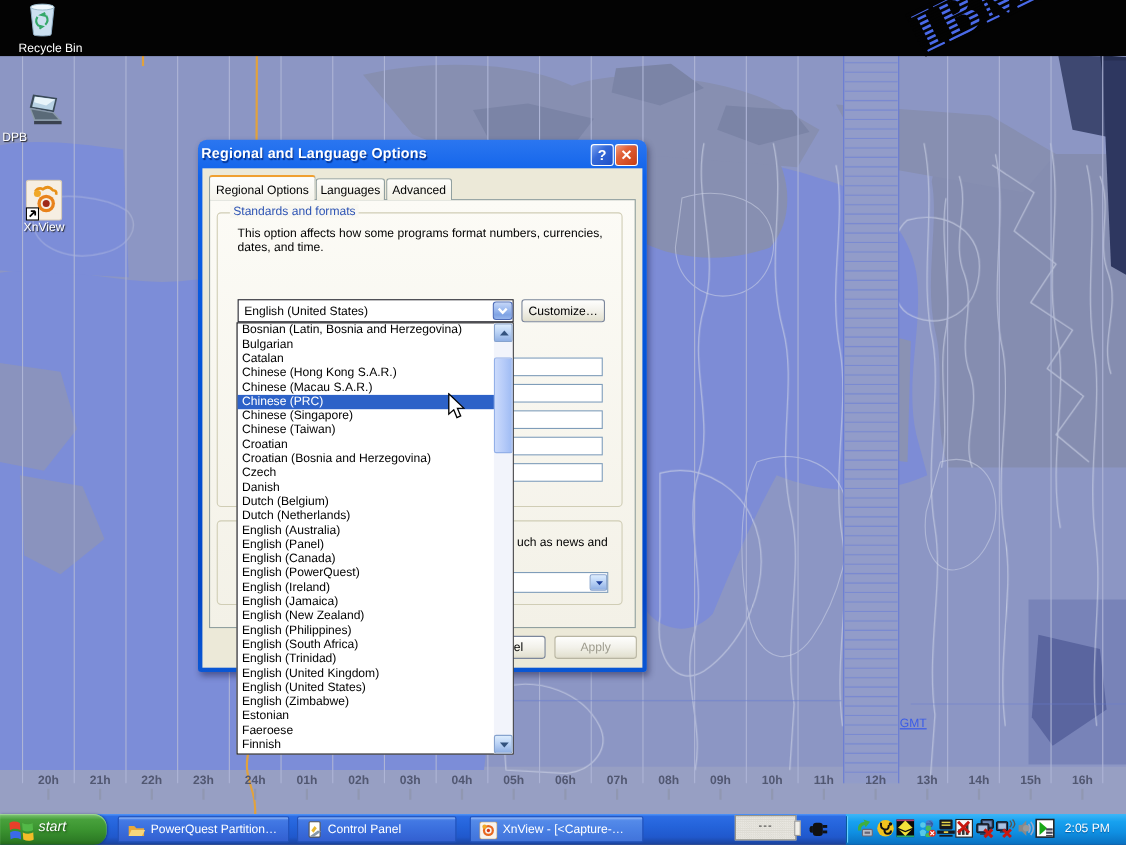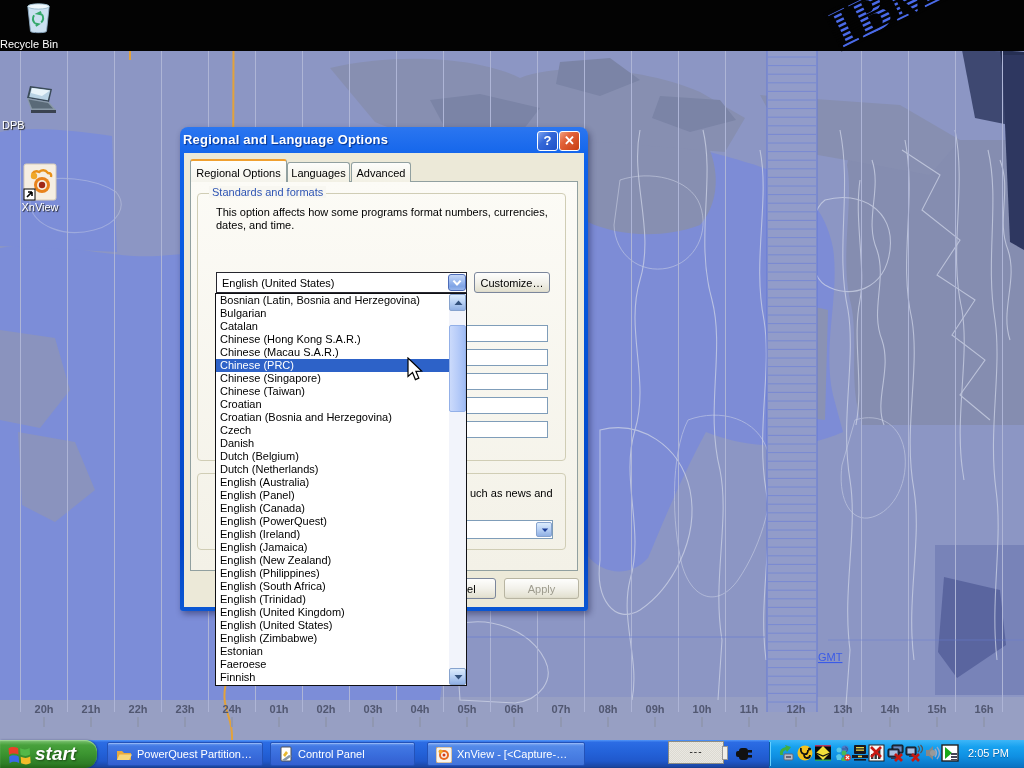--- a/index.html
+++ b/index.html
@@ -37,21 +37,21 @@
 
 #ddl{left:215px;top:293px;width:252px;height:393px;background:#fff;border:1px solid #101014;box-sizing:border-box;z-index:20}
 .li{position:absolute;left:0px;width:233px;height:13px;font-size:11px;line-height:13px;color:#000;padding-left:4px;white-space:nowrap}
 .lisel{background:#2D62C8;color:#fff}
 
 #tb{left:0;top:740px;width:1024px;height:28px;
  background:linear-gradient(180deg,#5296f8 0%,#2c6ce4 8%,#2463da 40%,#2058cc 75%,#1b449f 97%,#16387f 100%)}
 #start{left:0;top:0;width:97px;height:28px;border-radius:0 12px 12px 0;
  background:linear-gradient(180deg,#7fc475 0%,#48a13c 18%,#3b9430 50%,#2e7d26 85%,#246818 100%);
  box-shadow:inset 0 1px 1px #9fd895, 1px 0 2px rgba(0,20,60,.4)}
-#start span{position:absolute;left:35px;top:3px;color:#fff;font-size:19px;font-weight:bold;font-style:italic;text-shadow:1px 1px 2px #1c4a14}
+#start span{position:absolute;left:35px;top:3px;color:#fff;font-size:13px;font-weight:normal;font-style:italic;text-shadow:1px 1px 2px #1c4a14}
 .tbtn{top:2px;height:24px;border-radius:2px;box-sizing:border-box;border:1px solid #2352b8;
  background:linear-gradient(180deg,#71a1f2 0%,#4379e4 14%,#3a6edd 50%,#335fd0 100%);
  box-shadow:inset 0 1px 0 #8fb4f6}
 .tbtn span{position:absolute;top:5px;font-size:11px;color:#fff;white-space:nowrap}
 #tray{left:769px;top:0;width:255px;height:28px;
  background:linear-gradient(180deg,#3db6f8 0%,#17a1ef 25%,#0f8fe2 60%,#0a74c4 95%,#0a6ab4 100%)}
 #clock{left:199px;top:7px;font-size:11px;color:#fff;text-shadow:0 1px 1px #065a9e}
 </style></head>
 <body>
 
@@ -279,21 +279,21 @@
       </g>
 </g>
 </svg>
 
 <div class="abs" style="left:0;top:0;z-index:1;width:200px;height:230px">
  <svg class="abs" style="left:24px;top:2px" width="29" height="32" viewBox="0 0 30 36">
   <path d="M3,5 C3,2 27,2 27,5 L24,33 C24,35 6,35 6,33 Z" fill="#CBE0F0" stroke="#8FADC4" stroke-width="1"></path>
   <ellipse cx="15" cy="5" rx="12" ry="3" fill="#EFF8FC" stroke="#9ABACB" stroke-width="1"></ellipse>
   <path d="M10,15 q-3,5 1,9 M11,24 l4,1 l-3,2 M18,23 q4,-4 1,-9 M19,14 l-5,-1 l4,-2" fill="none" stroke="#34A86A" stroke-width="2.2"></path>
  </svg>
- <div class="abs" style="left:0px;top:38px;width:75px;text-align:left;color:#fff;font-size:11px">Recycle Bin</div>
+ <div class="abs" style="left:0px;top:38px;width:75px;text-align:right;color:#fff;font-size:11px">Recycle Bin</div>
  <svg class="abs" style="left:22px;top:84px" width="36" height="33" viewBox="0 0 36 33">
   <path d="M8,2 L30,5 L27,18 L5,14 Z" fill="#3A4A58"></path>
   <path d="M9.5,3.7 L28.3,6.3 L25.8,16.3 L7.2,13 Z" fill="#B8D2E4"></path>
   <path d="M10,4 L28,6.5 L20,12 L9,9 Z" fill="#E8F4FA"></path>
   <path d="M5,14 L27,18 L34,26 L9,26 Z" fill="#8A9AA8"></path>
   <path d="M6.5,15.5 L26,19 L31,24.5 L10,24.5 Z" fill="#5A6A78"></path>
   <path d="M9,26 L34,26 L34,29 L9,29 Z" fill="#3A4250"></path>
  </svg>
  <div class="abs" style="left:2px;top:119px;width:76px;text-align:left;color:#fff;font-size:11px;text-shadow:1px 1px 1px #222">DPB</div>
  <svg class="abs" style="left:23px;top:163px" width="34" height="38" viewBox="0 0 34 38">

